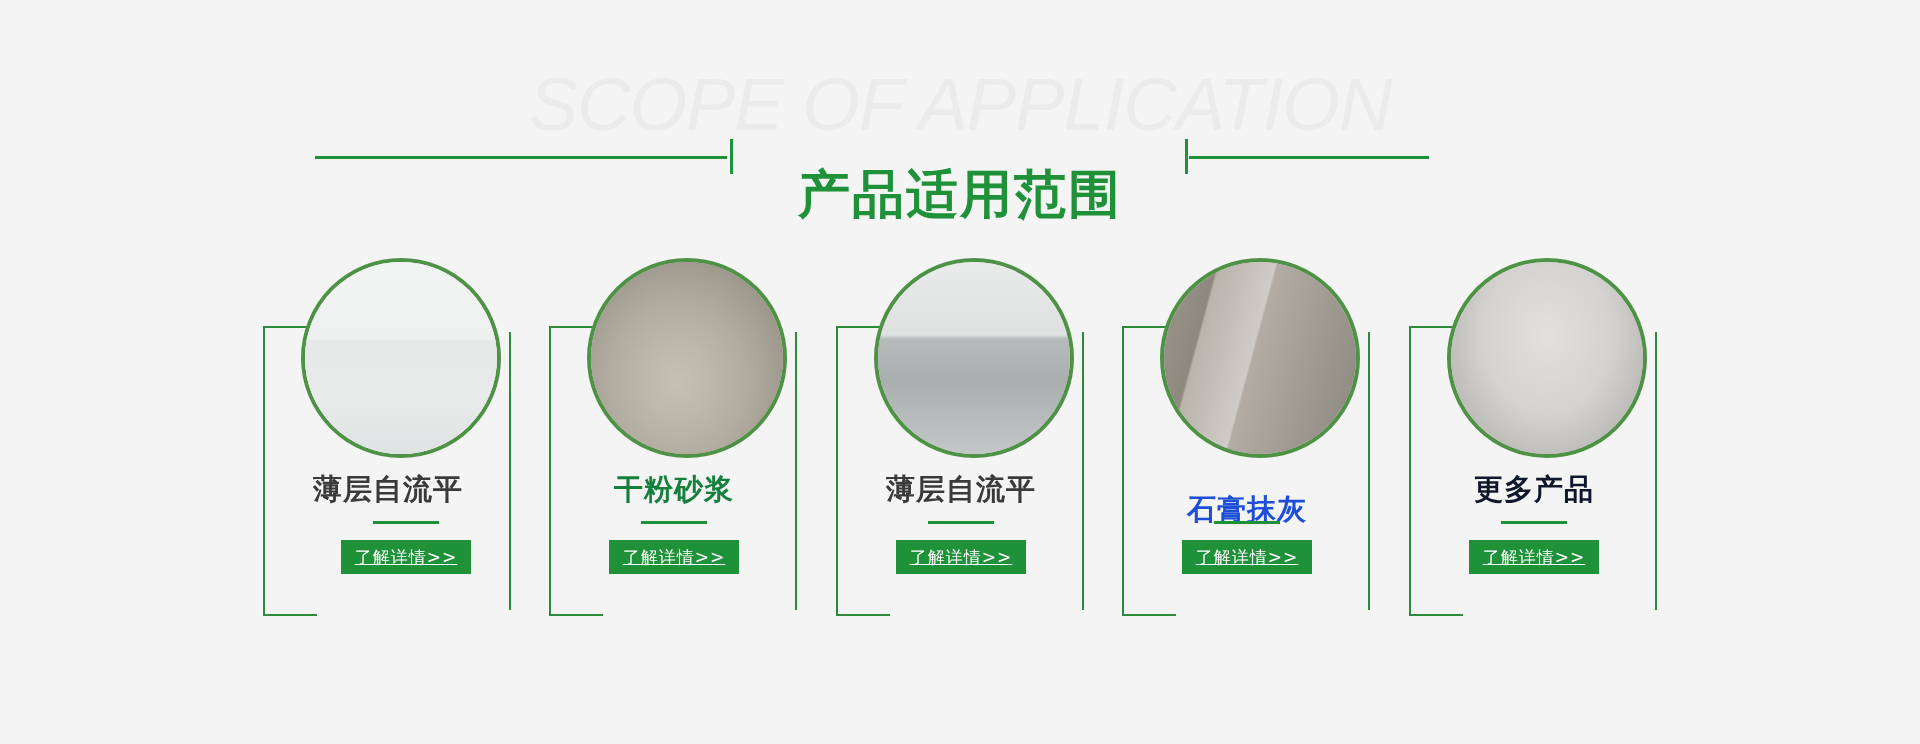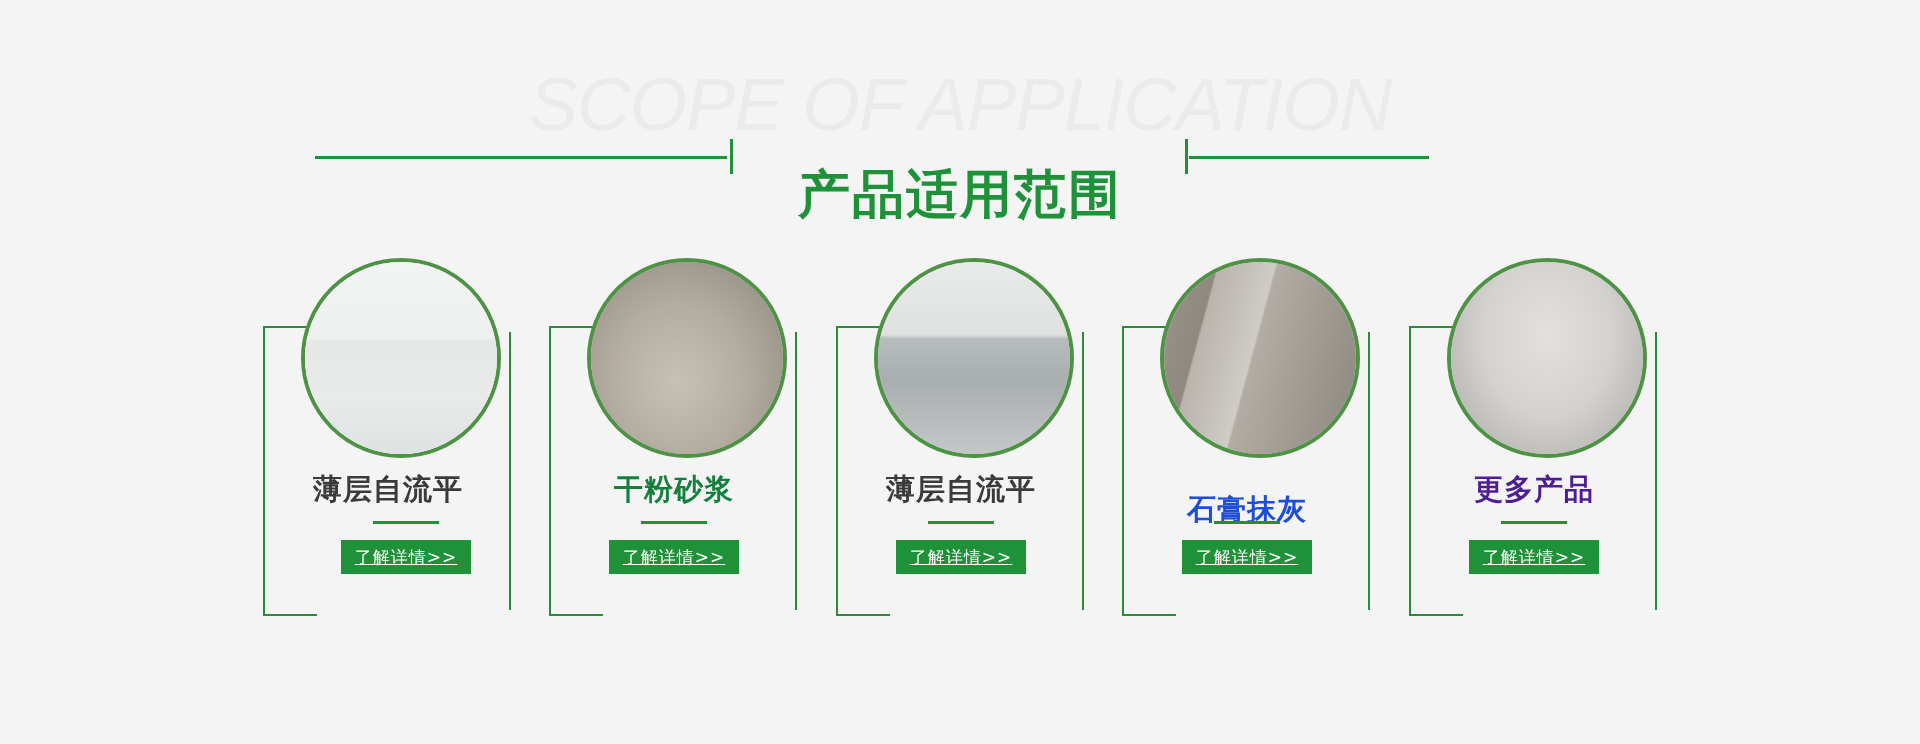--- a/index.html
+++ b/index.html
@@ -152,19 +152,19 @@
     <div class="label-underline" style="background: rgb(31, 145, 57);"></div>
     <a class="cta" href="#" style="background: rgb(31, 145, 57);">了解详情&gt;&gt;</a>
   </div>
       <div class="card" style="left: 1409px;">
     <div class="frame" style="border-color: rgb(44, 139, 59);"></div>
     <div class="frame-notch-top"></div>
     <div class="frame-notch-bottom"></div>
     <div class="thumb" style="border-color: rgb(78, 146, 69);">
           <div class="art" style="background: radial-gradient(at 50% 38%, rgb(226, 225, 223) 0%, rgb(211, 210, 207) 48%, rgb(191, 190, 187) 72%, rgb(171, 171, 167) 100%);"></div>
         </div>
-    <div class="card-label" style="color: #4c1d95;">更多产品</div>
+    <div class="card-label" style="color: #0f172a;">更多产品</div>
     <div class="label-underline" style="background: rgb(31, 145, 57);"></div>
     <a class="cta" href="#" style="background: rgb(31, 145, 57);">了解详情&gt;&gt;</a>
   </div>
     </div>
 
 </div>
 
 </body></html>

